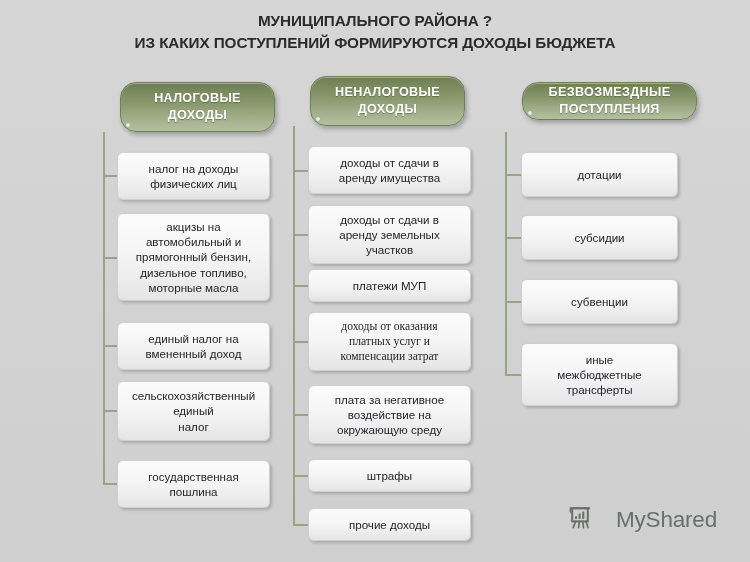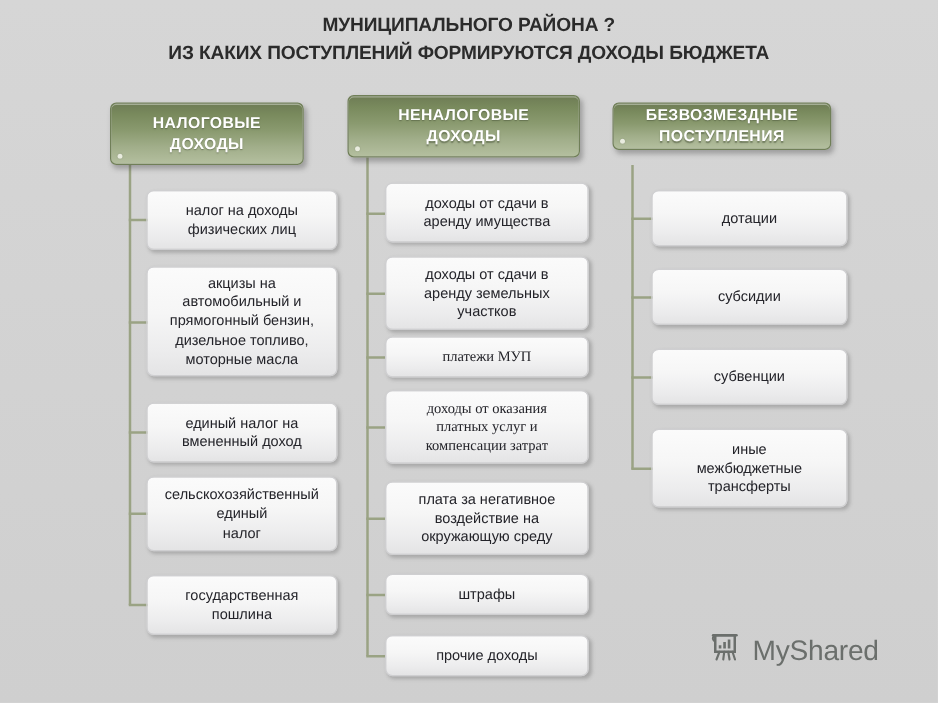--- a/index.html
+++ b/index.html
@@ -40,21 +40,21 @@
   #title .ln { display: block; white-space: nowrap; }
 
   
   .column {
     position: absolute;
   }
 
   
   .plaque {
     position: absolute;
-    border-radius: 5px;
+    border-radius: 16px;
     background:
       linear-gradient(180deg,
         #6e7c55 0%,
         #798a5d 18%,
         #8a9a6f 45%,
         #a1ae8a 72%,
         #b4bf9f 100%);
     border: 1px solid #707f58;
     box-shadow:
       2px 3px 4px rgba(60,60,60,0.35),
@@ -65,20 +65,21 @@
     letter-spacing: 0.35px;
     text-align: center;
     display: flex;
     align-items: center;
     justify-content: center;
     line-height: 1.33;
     text-shadow: 0 1px 1px rgba(70,80,55,0.55);
     box-sizing: border-box;
     padding: 3px 6px;
     z-index: 4;
+    margin-left: 32px;
   }
   .plaque .ptxt { display: block; }
   
   .plaque::after {
     content: "";
     position: absolute;
     left: 5px;
     bottom: 4px;
     width: 4px;
     height: 4px;
@@ -121,21 +122,21 @@
     z-index: 1;
   }
 
   
   #watermark {
     position: absolute;
     left: 565px;
     top: 503px;
     display: flex;
     align-items: center;
-    gap: 7px;
+    gap: 21px;
     z-index: 6;
   }
   #watermark .wm-text {
     font-size: 22.5px;
     color: #6b6f6c;
     font-family: "Liberation Sans", "DejaVu Sans", sans-serif;
     letter-spacing: -0.2px;
   }
 </style>
 </head>
@@ -200,21 +201,21 @@
     <div class="node" style="left:117px; top:460px; width:153px; height:48px;">
       <div>
         <span class="ntxt">государственная</span>
         <span class="ntxt">пошлина</span>
       </div>
     </div>
   </div>
 
   <div class="column">
 
-    <div class="plaque" style="left:278px; top:76px; width:186px; height:50px;">
+    <div class="plaque" style="left:278px; top:76px; width:155px; height:50px;">
       <div>
         <span class="ptxt">НЕНАЛОГОВЫЕ</span>
         <span class="ptxt">ДОХОДЫ</span>
       </div>
     </div>
 
     <div class="trunk" style="left:293px; top:126px; height:399px;"></div>
 
     <div class="branch" style="left:293px; top:170px; width:16px;"></div>
     <div class="branch" style="left:293px; top:234px; width:16px;"></div>
@@ -232,21 +233,21 @@
     </div>
 
     <div class="node" style="left:308px; top:205px; width:163px; height:59px;">
       <div>
         <span class="ntxt">доходы от сдачи в</span>
         <span class="ntxt">аренду земельных</span>
         <span class="ntxt">участков</span>
       </div>
     </div>
 
-    <div class="node" style="left:308px; top:269px; width:163px; height:33px;font-family:Liberation Serif, serif;">
+    <div class="node" style="left:308px; top:269px; width:163px; height:33px;">
       <div>
         <span class="ntxt">платежи МУП</span>
       </div>
     </div>
 
     <div class="node" style="left:308px; top:312px; width:163px; height:59px;font-family:Liberation Serif, serif;">
       <div>
         <span class="ntxt">доходы от оказания</span>
         <span class="ntxt">платных услуг и</span>
         <span class="ntxt">компенсации затрат</span>

